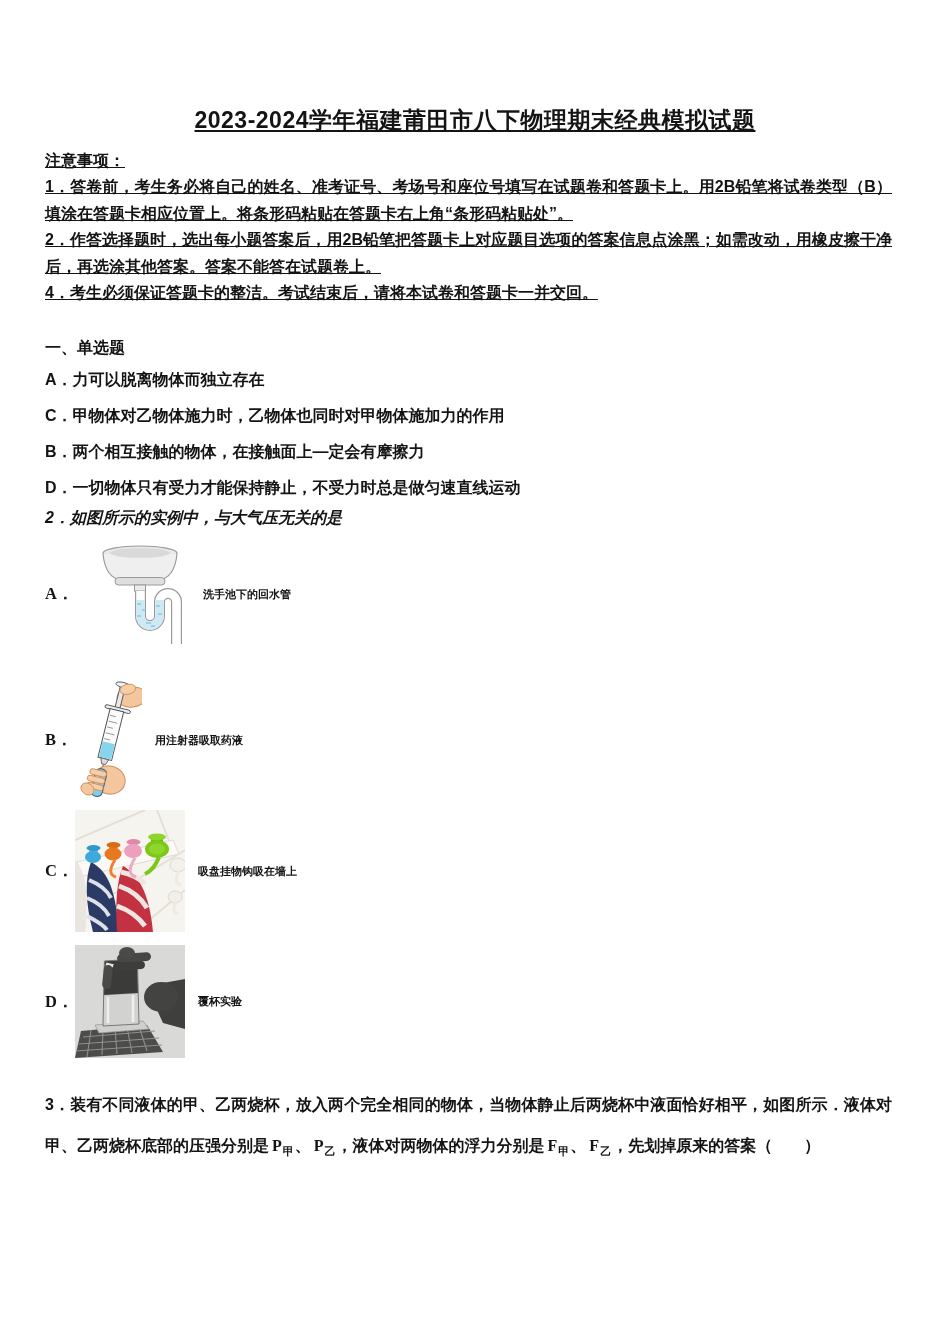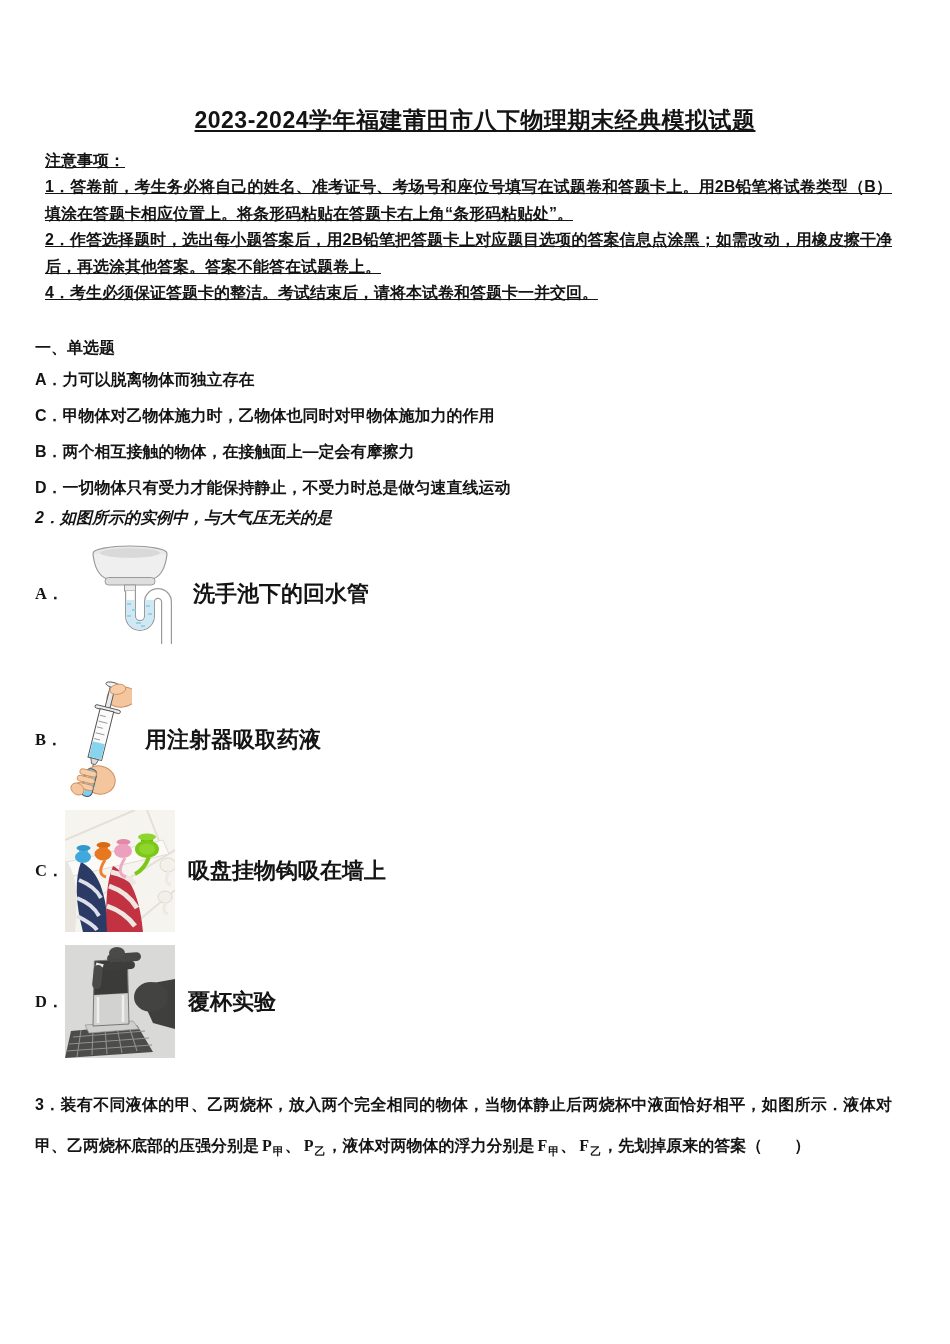--- a/index.html
+++ b/index.html
@@ -8,39 +8,39 @@
   .page {
     position: relative; width: 950px; height: 1344px; overflow: hidden;
     font-family: "Liberation Sans", sans-serif; color: #141414; font-weight: 700;
   }
   .title {
     margin: 0; padding: 104px 45px 0; text-align: center;
     font-size: 23px; line-height: 32px; font-weight: 800; letter-spacing: .5px; text-decoration: underline;
   }
   .notice { margin: 12px 58px 0 45px; font-size: 16px; line-height: 26.4px; text-align: justify; text-decoration: underline; }
   .notice p { margin: 0; }
-  .content { margin: 0 58px 0 35px; font-size: 16px; }
+  .content { margin: 0 58px 0 45px; font-size: 16px; }
   .qline { margin: 0; line-height: 24px; }
   .sec-heading { margin-top: 30px; }
   .q1-stem { margin-top: 0; }
   .opt { margin-top: 12px; }
   .opt-first { margin-top: 8px; }
   .q2-stem { margin-top: 6px; font-style: italic; }
   .fig-row { display: flex; align-items: center; }
   .row-a { margin-top: 14px; }
   .row-b { margin-top: 36px; }
   .row-c { margin-top: 10px; }
   .row-d { margin-top: 13px; }
   .opt-label { flex: 0 0 30px; width: 30px; font-family: "Liberation Serif", serif; font-size: 16.5px; font-weight: 700; }
   .fig { flex: 0 0 auto; display: block; }
   .fig-a { width: 90px;  height: 100px; margin-left: 20px; }
   .fig-b { width: 64px;  height: 120px; margin-left: 3px; }
   .fig-c { width: 110px; height: 122px; }
   .fig-d { width: 110px; height: 113px; }
-  .fig-caption { margin-left: 13px; font-size: 22px; }
+  .fig-caption { margin-left: 13px; font-size: 11px; }
   .row-a .fig-caption { margin-left: 18px; }
   .q3 { margin: 26px 0 0; line-height: 41px; font-size: 16px; text-align: justify; }
   .latin { font-family: "Liberation Serif", serif; padding: 0 1px 0 3px; }
   .sub { font-size: 11px; vertical-align: -4px; padding-right: 1px; }
 </style>
 </head>
 <body>
 
 <div class="page">
 

